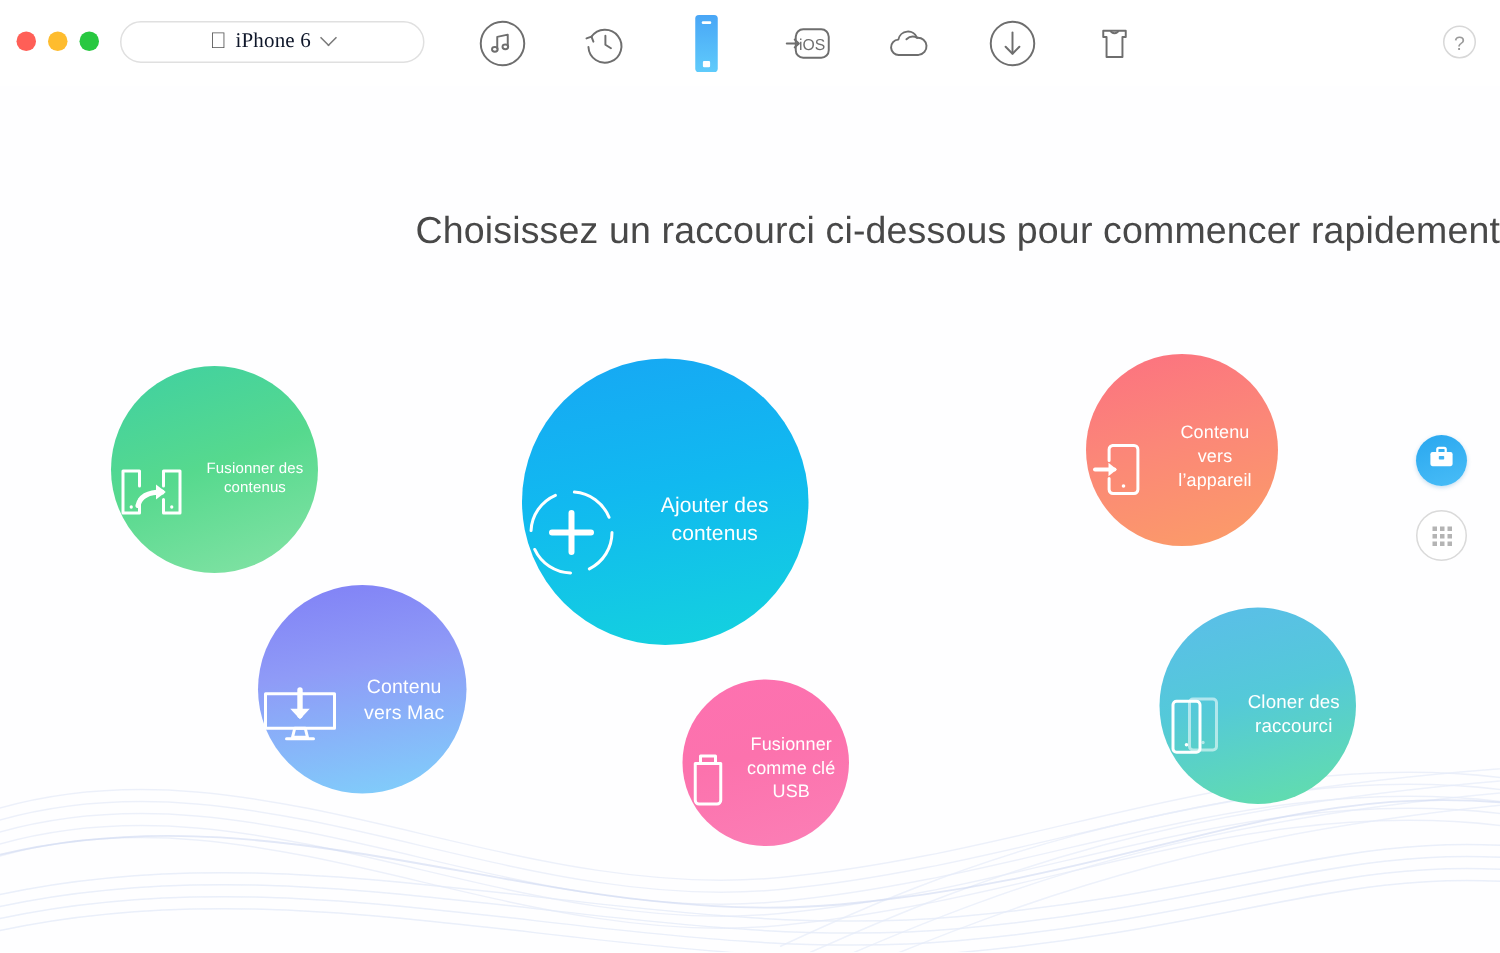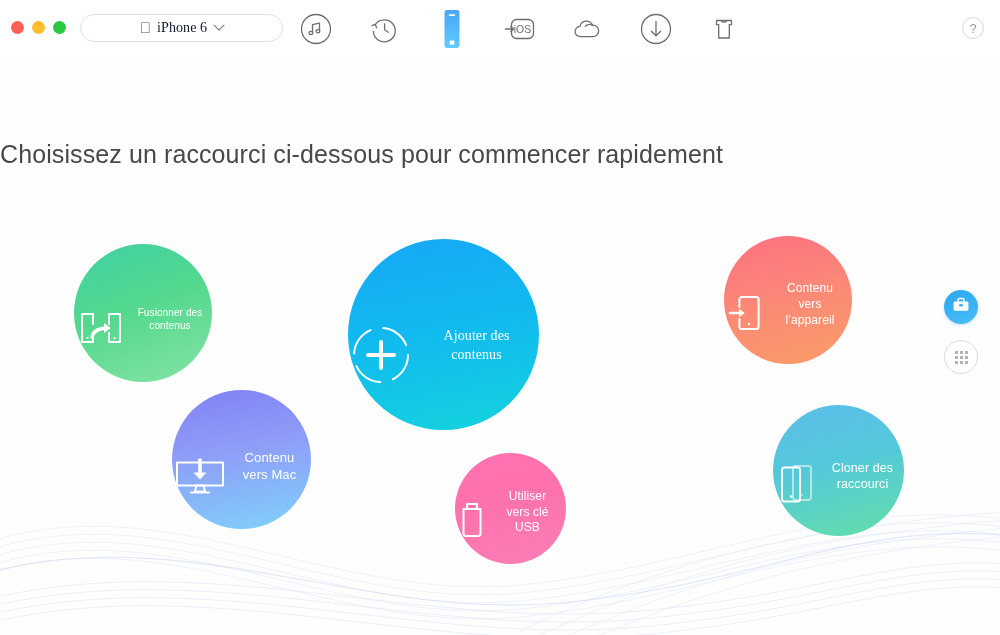--- a/index.html
+++ b/index.html
@@ -48,21 +48,21 @@
   #device-pill .device-name {
     font-size: 14px; color: #0f172a; letter-spacing: .1px; font-family: Liberation Serif, serif;
   }
   #device-pill .chev {
     width: 8px; height: 8px; margin-left: 2px;
     border-right: 1.4px solid #777; border-bottom: 1.4px solid #777;
     transform: rotate(45deg) translate(-2px,-2px);
   }
 
   .tb-icons {
-    position: absolute; top: 0; left: 282px;
+    position: absolute; top: 0; left: 301px;
     height: 57px; display: flex; align-items: center; gap: 0;
   }
   .tb-btn {
     width: 68px; height: 57px;
     display: flex; align-items: center; justify-content: center;
     cursor: default;
   }
   .tb-btn svg { display: block; }
 
   #help-btn {
@@ -78,21 +78,21 @@
   #main {
     position: absolute; top: 57px; left: 0;
     width: 1000px; height: 578px;
     background: #fefeff;
     overflow: hidden;
   }
   #waves { position: absolute; left: 0; bottom: 0; width: 1000px; height: 210px; }
 
   #headline {
     position: absolute; top: 83px; left: 0; width: 1000px;
-    text-align: left;
+    text-align: right;
     font-size: 25px; font-weight: 400; color: #484848;
     letter-spacing: .1px;
   }
 
   
   .bubble {
     position: absolute;
     border-radius: 50%;
     display: flex; flex-direction: row;
     align-items: center; justify-content: flex-start;
@@ -107,21 +107,21 @@
 
   
   #b-merge      { left: 74px;  top: 187px; width: 138px; height: 138px;
                   background: linear-gradient(160deg,#3fd0a2 0%,#56d98e 48%,#86e3a6 100%); }
   #b-merge .icon  { margin-top: 35px; }
   #b-merge .blabel{ margin-top: 12px; font-size: 10px; }
 
   #b-add        { left: 348px; top: 182px; width: 191px; height: 191px;
                   background: linear-gradient(170deg,#17a7f4 0%,#11b9f0 45%,#14d3dd 100%); }
   #b-add .icon    { margin-top: 41px; }
-  #b-add .blabel  { margin-top: 22px; font-size: 14px; font-family: Liberation Serif, serif; }
+  #b-add .blabel  { margin-top: 22px; font-size: 14px; }
 
   #b-todevice   { left: 724px; top: 179px; width: 128px; height: 128px;
                   background: linear-gradient(165deg,#fc7181 0%,#fb8778 45%,#fb9d67 100%); }
   #b-todevice .icon  { margin-top: 26px; }
   #b-todevice .blabel{ margin-top: 10px; font-size: 12px; }
 
   #b-tomac      { left: 172px; top: 333px; width: 139px; height: 139px;
                   background: linear-gradient(170deg,#8080f6 0%,#8f9bf7 40%,#7fd1fb 100%); }
   #b-tomac .icon    { margin-top: 33px; }
   #b-tomac .blabel  { margin-top: 13px; font-size: 13px; }
@@ -343,21 +343,21 @@
       <span class="blabel">Contenu vers Mac</span>
     </div>
 
     <div class="bubble" id="b-usb">
       <span class="icon">
         <svg width="34" height="40" viewBox="0 0 34 40" fill="none">
           <path d="M12 4h10v5H12z" stroke="#fff" stroke-width="2" stroke-linejoin="round"></path>
           <path d="M8.5 9h17v24.5a2.5 2.5 0 0 1-2.5 2.5H11a2.5 2.5 0 0 1-2.5-2.5z" stroke="#fff" stroke-width="2" stroke-linejoin="round"></path>
         </svg>
       </span>
-      <span class="blabel">Utiliser vers clé USB</span>
+      <span class="blabel">Fusionner comme clé USB</span>
     </div>
 
 
     <div class="bubble" id="b-clone">
       <span class="icon">
         <svg width="48" height="44" viewBox="0 0 48 44" fill="none">
           <rect x="20" y="4" width="18" height="34" rx="2.4" stroke="#ffffff" stroke-width="2" opacity=".55"></rect>
           <circle cx="29" cy="33" r="1.1" fill="#fff" opacity=".55"></circle>
           <rect x="9" y="5.5" width="18" height="34" rx="2.4" stroke="#fff" stroke-width="2" fill="none"></rect>
           <circle cx="18" cy="34.5" r="1.2" fill="#fff"></circle>

